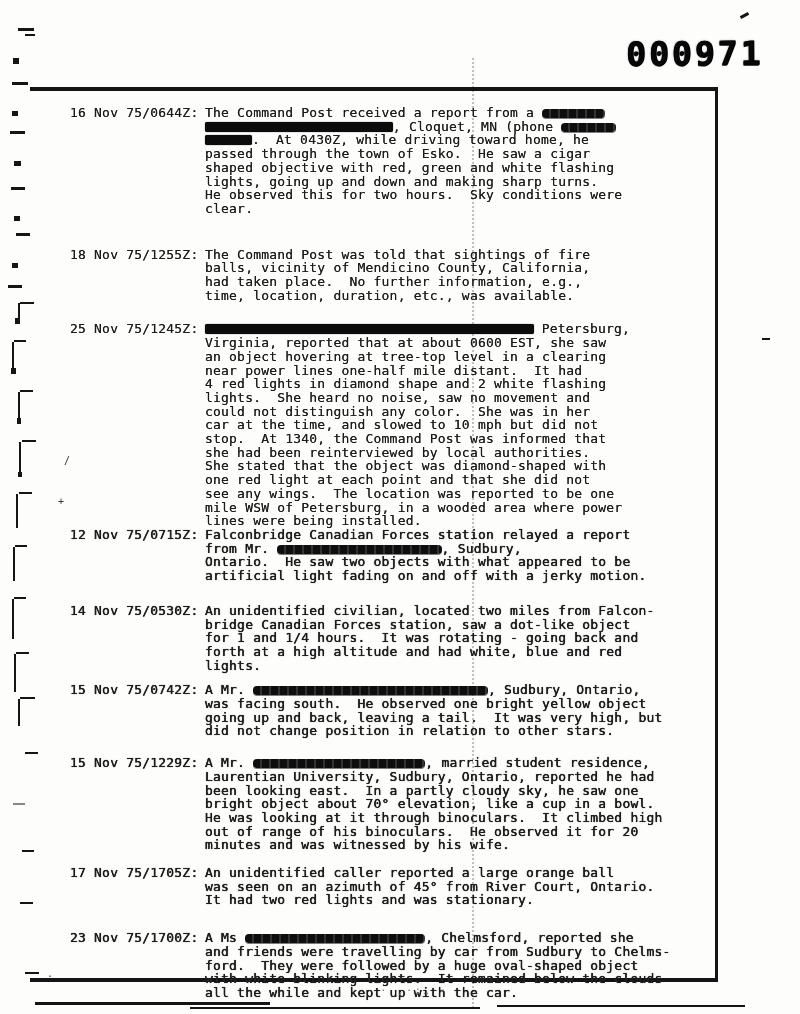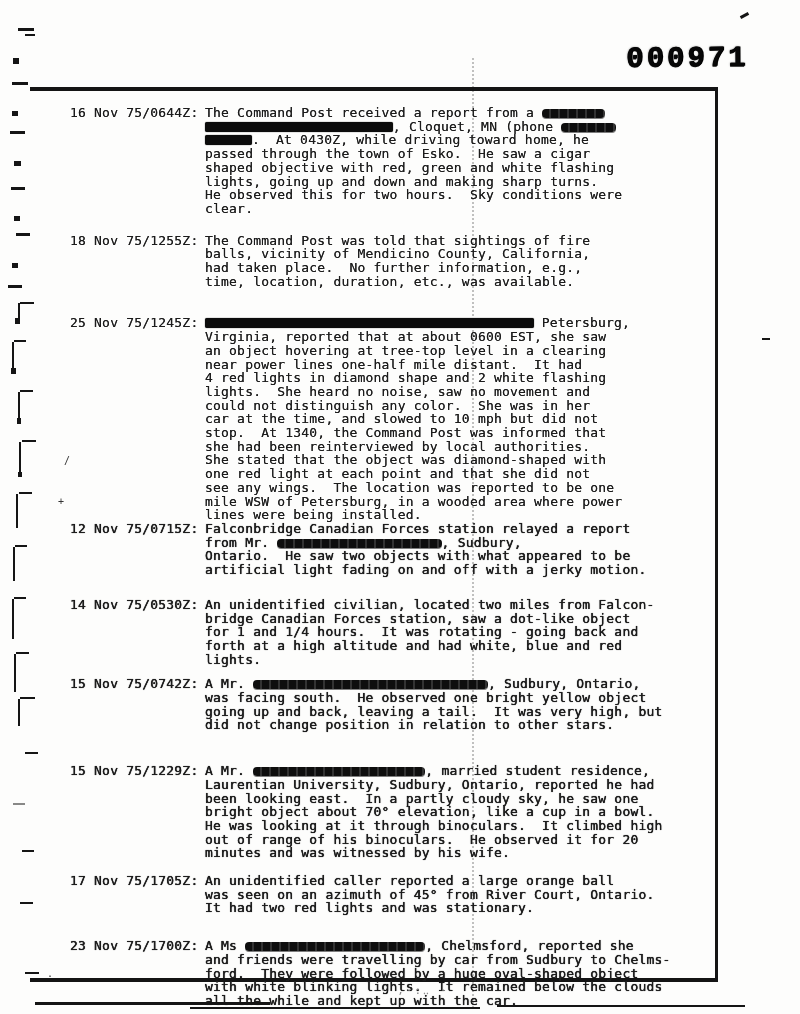--- a/index.html
+++ b/index.html
@@ -11,35 +11,34 @@
   }
   
   .docbox{
     position:absolute;left:30px;top:87px;width:685px;height:887px;
     border-top:4px solid #141414;
     border-right:3px solid #141414;
     border-bottom:4px solid #141414;
   }
   
   .stamp{
-    position:absolute;left:626px;top:42px;
-    font-size:29px;font-weight:bold;letter-spacing:3px;color:#070707;
+    position:absolute;left:626px;top:34px;
+    font-size:33px;font-weight:bold;letter-spacing:3px;color:#070707;
     transform:rotate(-.4deg);
     text-shadow:1px 0 0 #000,0 1px 0 #111,0 0 2px rgba(0,0,0,.45);
-    font-family:Liberation Mono, monospace;
   }
   
   .entries{position:absolute;left:40px;top:15px;width:640px;}
   .entry{display:flex;}
-  .entry:nth-of-type(2){margin-top:18px}
-  .entry:nth-of-type(3){margin-top:28px}
+  .entry:nth-of-type(2){margin-top:32px}
+  .entry:nth-of-type(3){margin-top:20px}
   .entry:nth-of-type(4){margin-top:0}
   .entry:nth-of-type(5){margin-top:21px}
   .entry:nth-of-type(6){margin-top:11px}
-  .entry:nth-of-type(7){margin-top:32px}
+  .entry:nth-of-type(7){margin-top:18px}
   .entry:nth-of-type(8){margin-top:14px}
   .entry:nth-of-type(9){margin-top:24px}
   .date{width:135px;flex:none;}
   .ebody{flex:1;}
   .entries, .date, .line{
     font-size:13px;line-height:13.7px;letter-spacing:.2px;white-space:pre;
     text-shadow:0 0 .4px #3a3a3a;
   }
   .entry.fuzzy .line, .entry.fuzzy .date{
     text-shadow:0 0 .9px #222,0 0 .4px #444;

